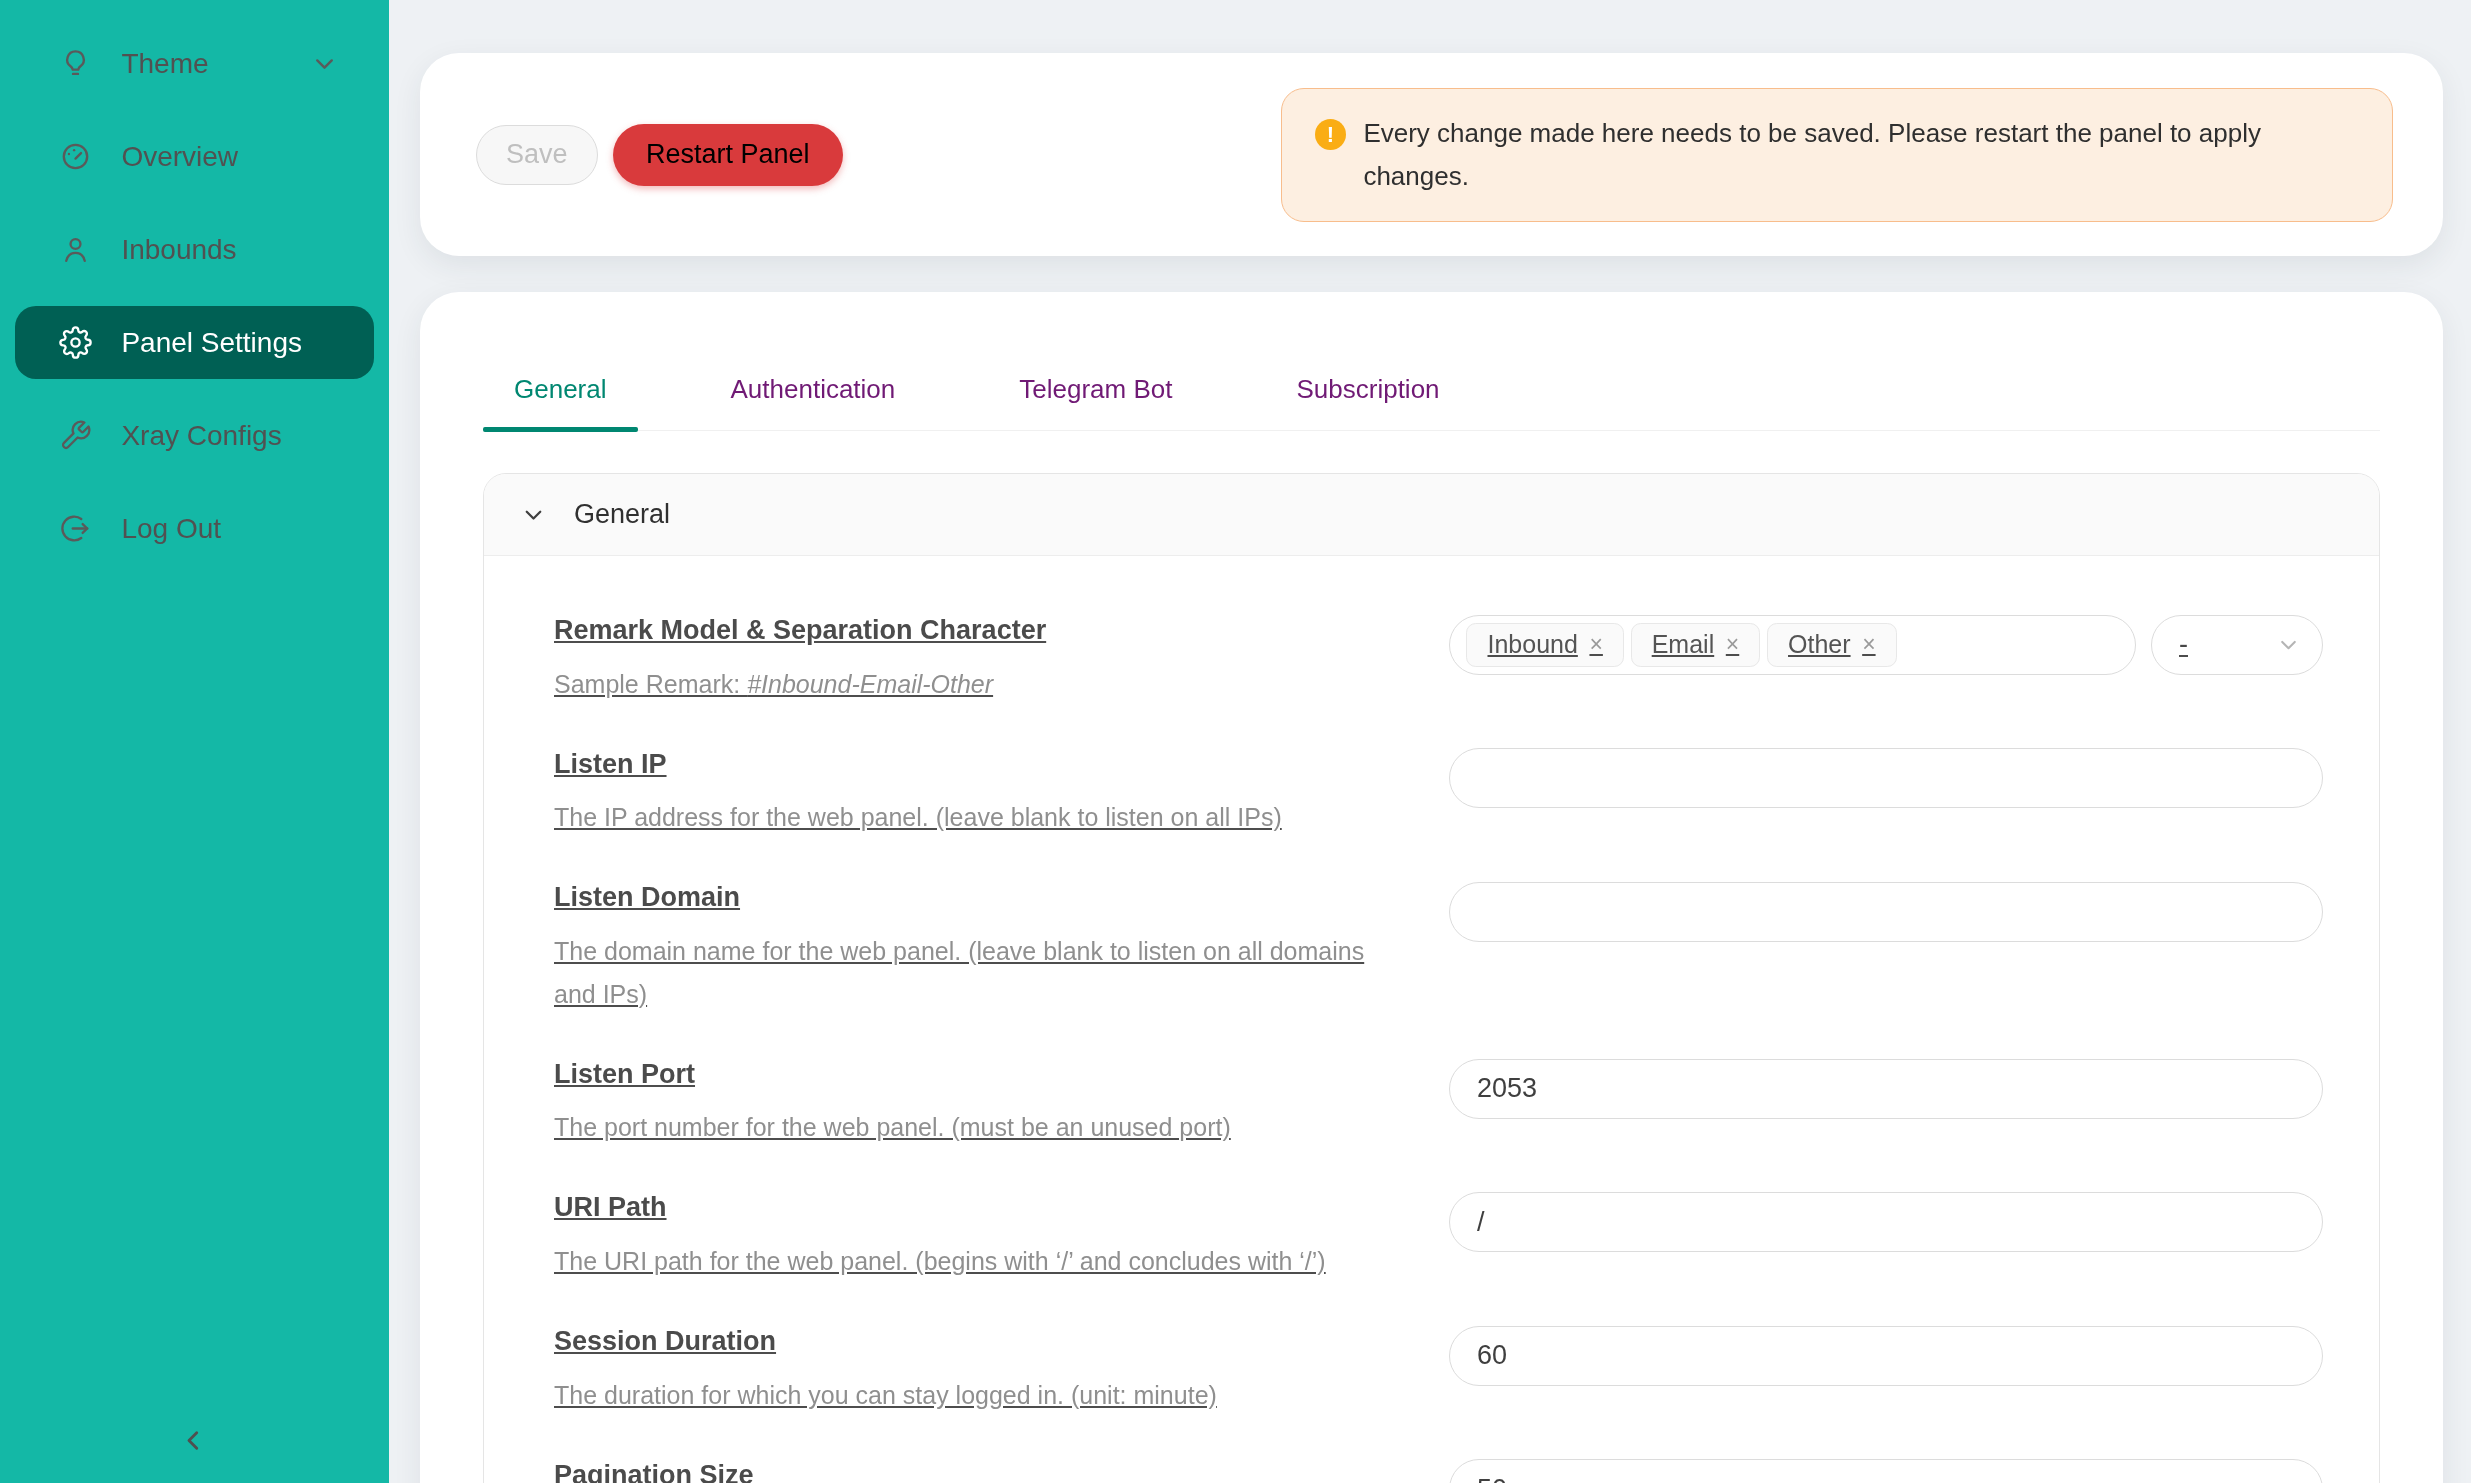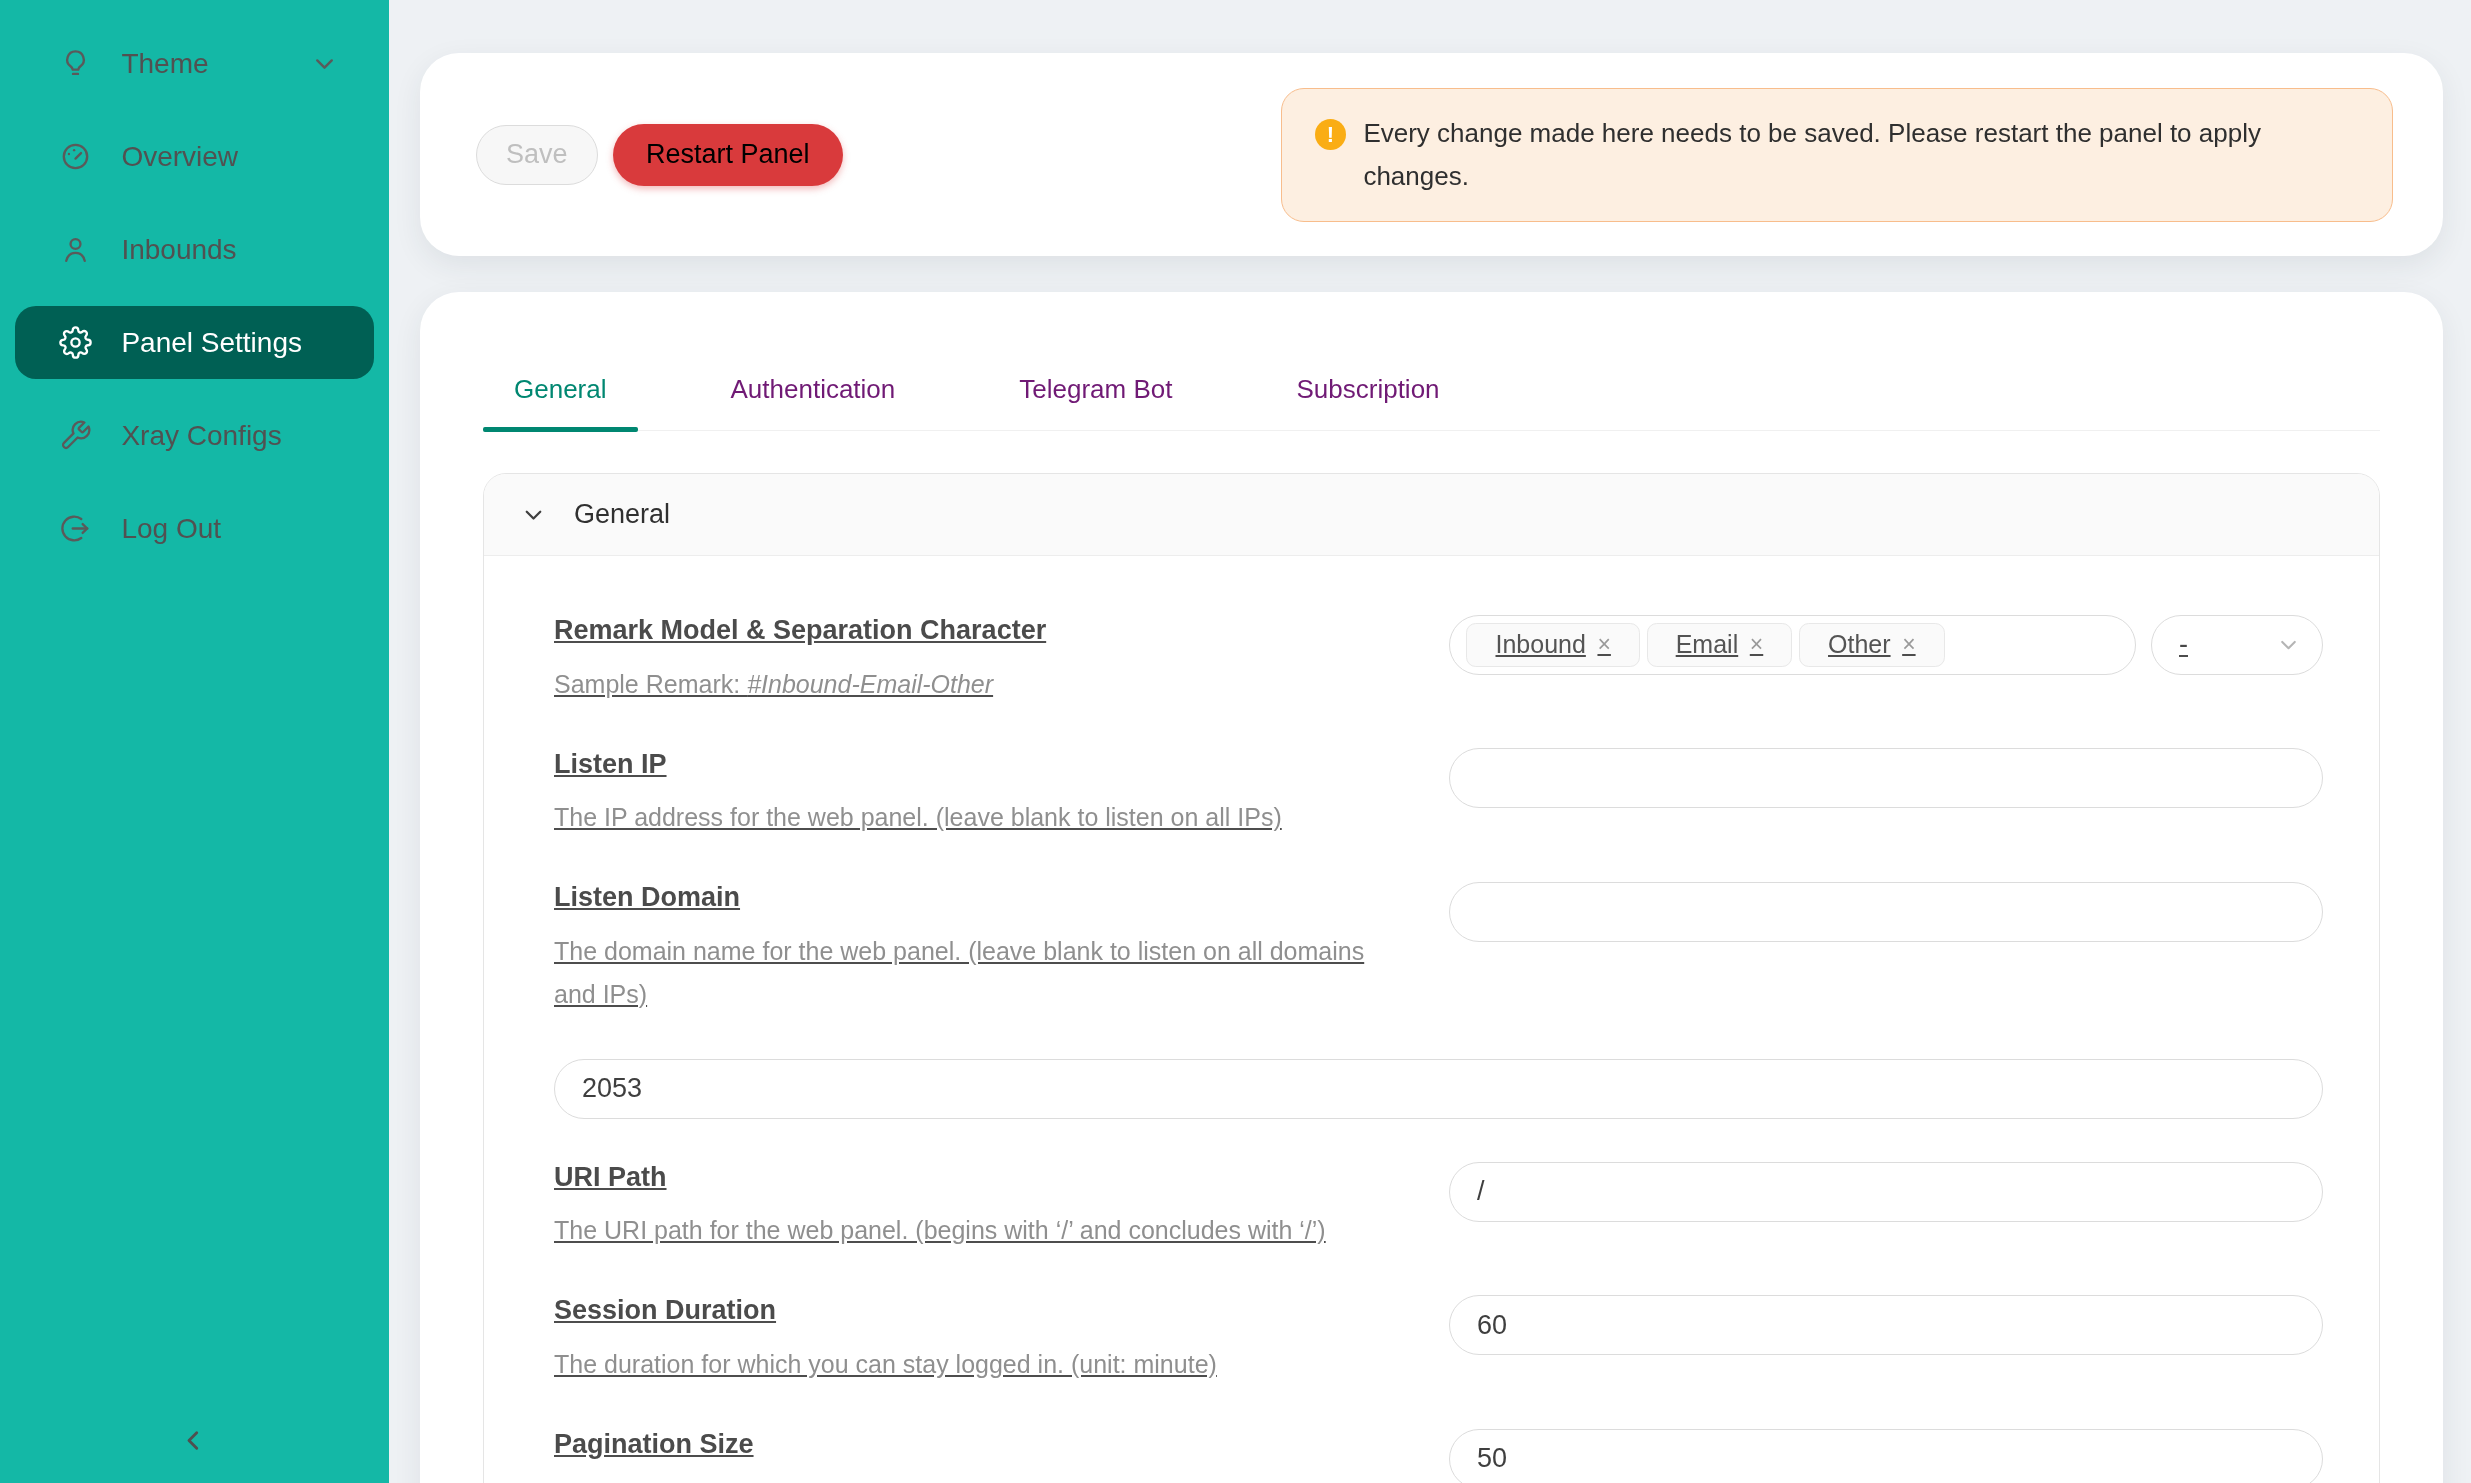--- a/index.html
+++ b/index.html
@@ -161,21 +161,21 @@
     display:flex; align-items:center;
     padding:0 9.7px;
     cursor:text;
   }
   .tag {
     height:44px;
     background:#fafafa;
     border:1.9px solid #e8e8e8;
     border-radius:9.7px;
     display:inline-flex; align-items:center;
-    padding:0 28px;
+    padding:0 20px;
     margin-left:6.8px;
     font-size:25px; color:#545454;
     white-space:nowrap;
   }
   .tag .tag-x { margin-left:11.6px; font-size:23px; color:#9a9a9a; cursor:pointer; line-height:1; }
   .sep-select {
     width:172px; flex:0 0 172px; height:60px; margin:3.9px 0 0 15.4px;
     border:1.9px solid #dcdcdc; border-radius:30px;
     background:#ffffff;
     display:flex; align-items:center; justify-content:space-between;
@@ -344,20 +344,24 @@
           <div class="frow-left">
             <div class="flabel">Listen Domain</div>
             <div class="fdesc">The domain name for the web panel. (leave blank to listen on all domains and IPs)</div>
           </div>
           <div class="frow-right">
             <input class="pill-input" type="text" value="" style="">
           </div>
         </div>
 
         <div class="frow">
+          <div class="frow-left">
+            <div class="flabel">Listen Port</div>
+            <div class="fdesc">The port number for the web panel. (must be an unused port)</div>
+          </div>
           <div class="frow-right">
             <input class="pill-input" type="text" value="2053" style="">
           </div>
         </div>
 
         <div class="frow">
           <div class="frow-left">
             <div class="flabel">URI Path</div>
             <div class="fdesc">The URI path for the web panel. (begins with ‘/’ and concludes with ‘/’)</div>
           </div>

